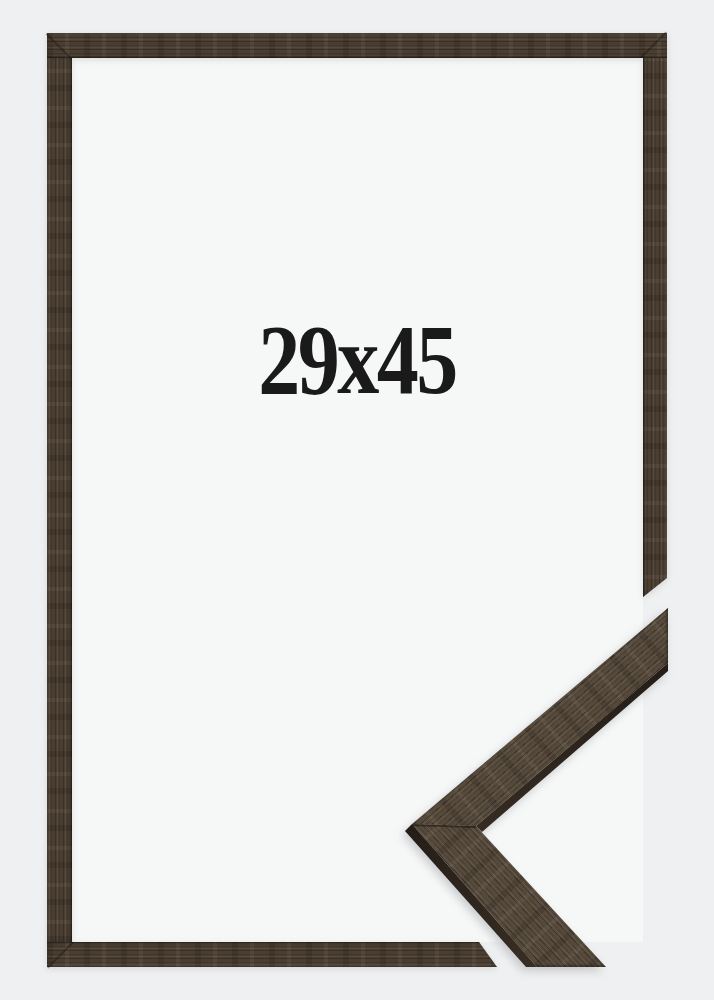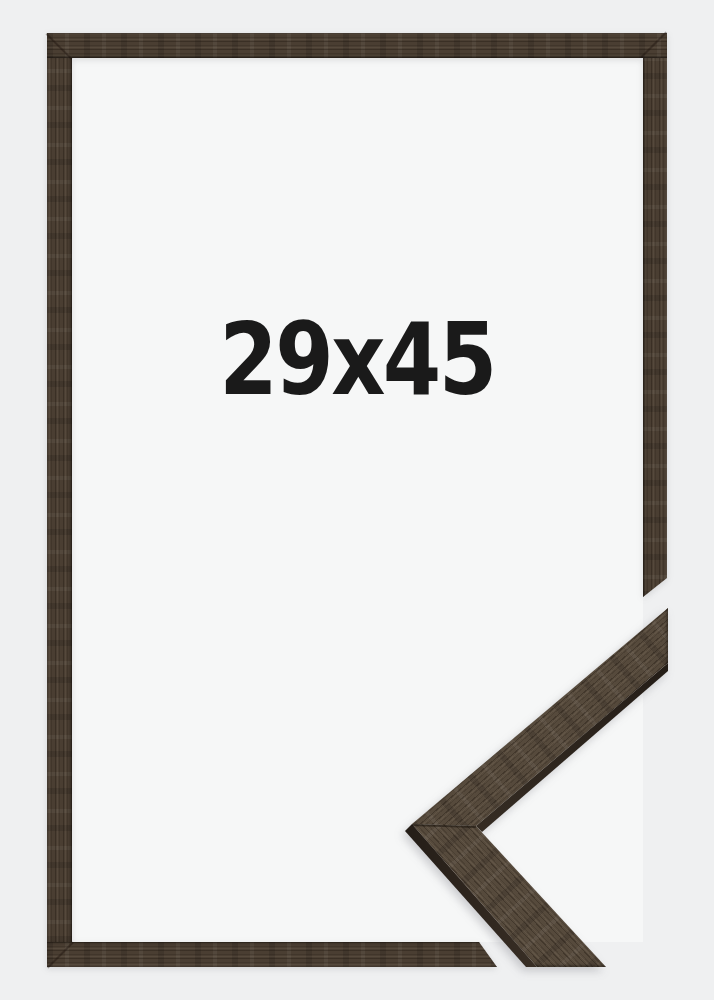--- a/index.html
+++ b/index.html
@@ -9,21 +9,21 @@
     --wood-face:#564a3c;
     --wood-dark:#2a231d;
     --text:#1a1a1a;
   }
   html,body{margin:0;padding:0;}
   body{
     width:714px;height:1000px;overflow:hidden;
     background:var(--background);
     font-family:"DejaVu Sans","Liberation Sans",sans-serif;
   }
-  .stage{position:relative;width:714px;height:885px;background:var(--background);}
+  .stage{position:relative;width:714px;height:885px;background:var(--background);font-family:Liberation Serif, serif;}
 
   
   .opening{
     position:absolute;left:72px;top:58px;width:571px;height:884px;
     background:var(--opening);
   }
 
   
   .frame-group{position:absolute;inset:0;filter:drop-shadow(0px 2px 3px rgba(80,80,90,.16));}
   .sample-group{position:absolute;inset:0;filter:drop-shadow(-3px 4px 4px rgba(80,80,90,.25));}

